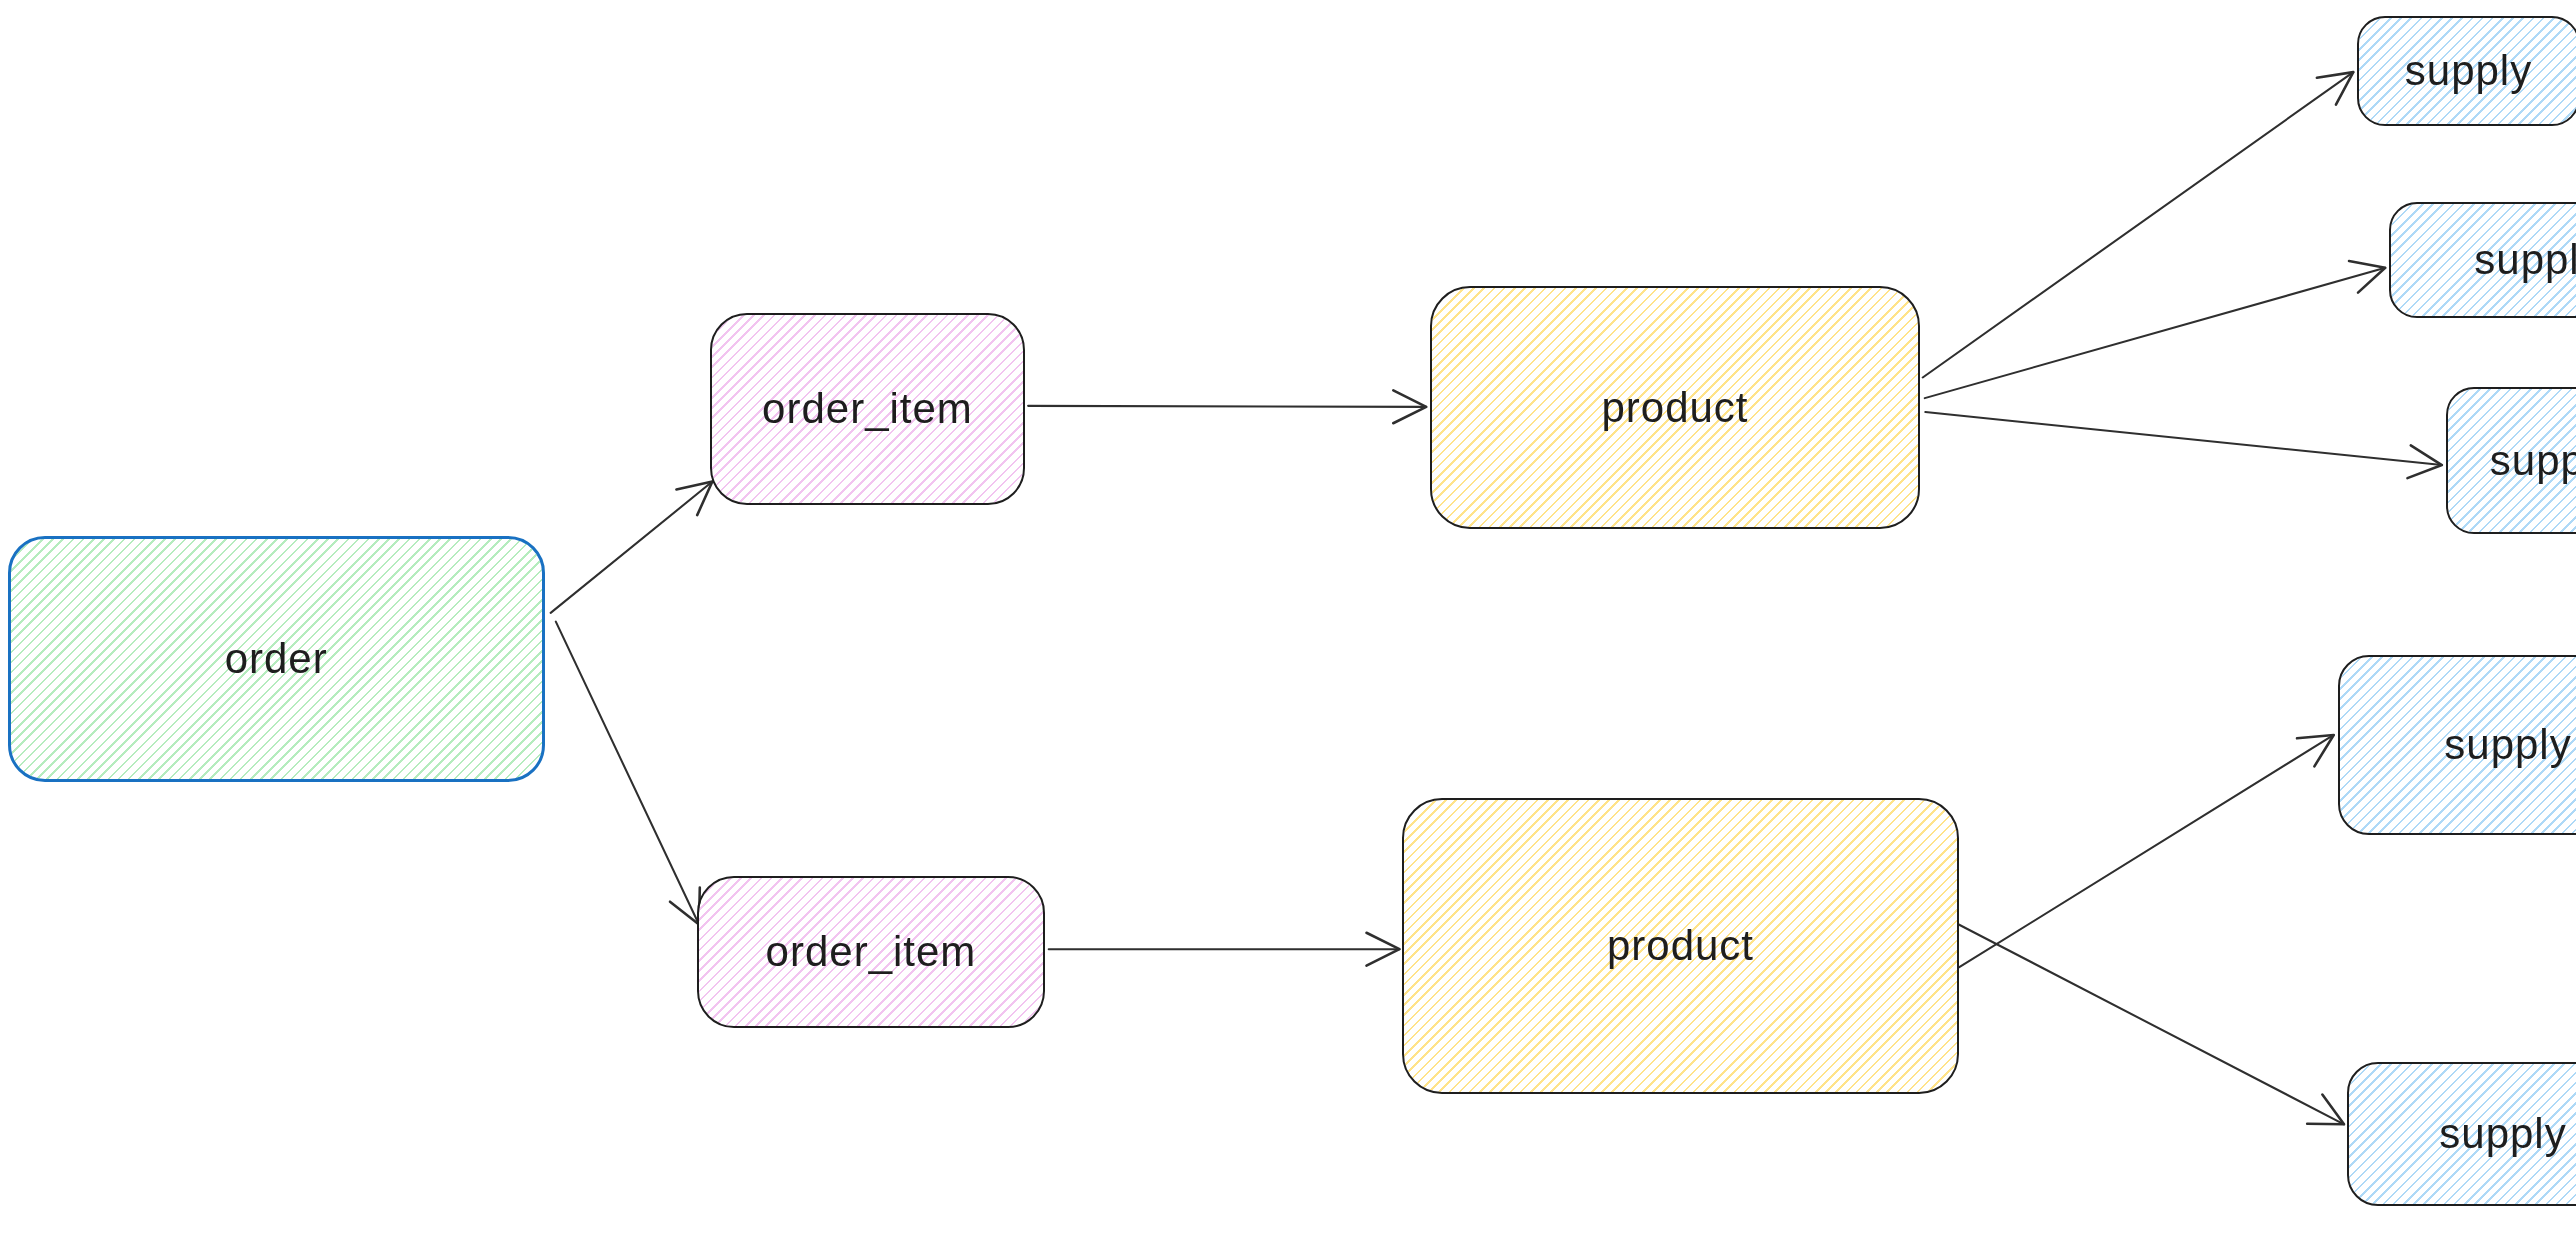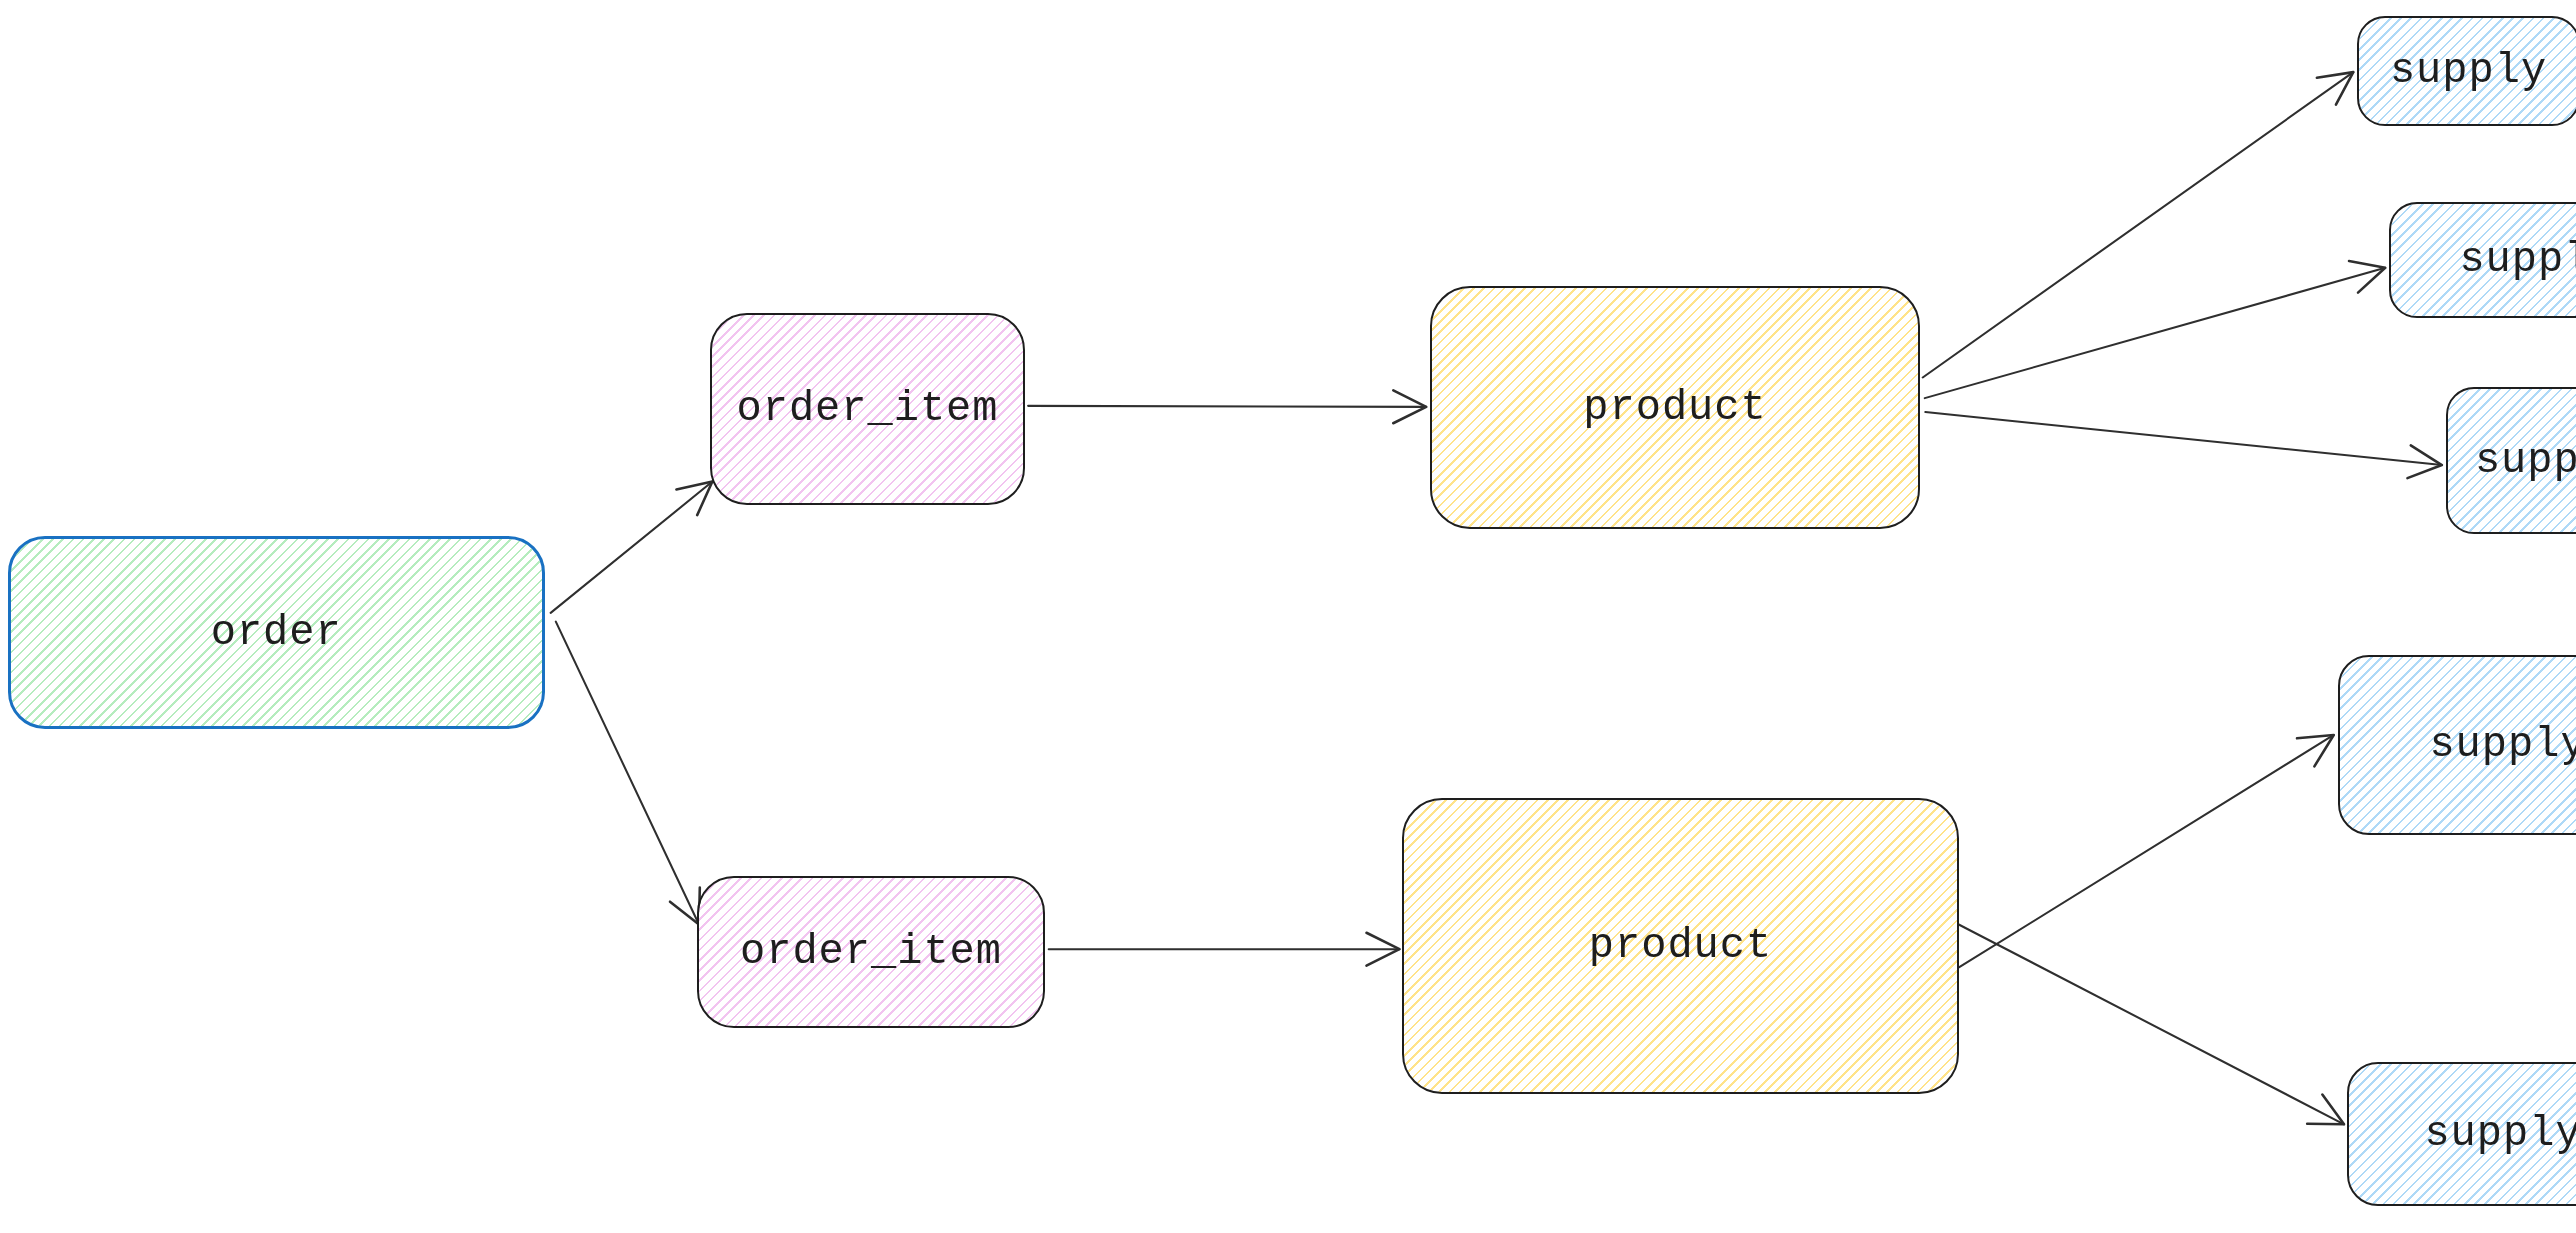--- a/index.html
+++ b/index.html
@@ -32,21 +32,21 @@
   .node {
     position: absolute;
     box-sizing: border-box;
     display: flex;
     align-items: center;
     justify-content: center;
     background-color: #ffffff;
     background-clip: padding-box;
   }
   .node-label {
-    font-family: Liberation Mono, monospace;
+    font-family: Liberation Sans, sans-serif;
     font-size: 42px;
     letter-spacing: 1px;
     color: #1e1e1e;
     white-space: nowrap;
     user-select: none;
   }
 </style>
 </head>
 <body>
 
@@ -63,21 +63,21 @@
         <line x1="1995" y1="788" x2="2768" y2="790" stroke="#2f2f2f" stroke-width="4" stroke-linecap="round" marker-end="url(#arrowhead)"></line>
         <line x1="3732" y1="733" x2="4568" y2="140" stroke="#2f2f2f" stroke-width="4" stroke-linecap="round" marker-end="url(#arrowhead)"></line>
         <line x1="3736" y1="773" x2="4630" y2="520" stroke="#2f2f2f" stroke-width="4" stroke-linecap="round" marker-end="url(#arrowhead)"></line>
         <line x1="3737" y1="800" x2="4740" y2="903" stroke="#2f2f2f" stroke-width="4" stroke-linecap="round" marker-end="url(#arrowhead)"></line>
         <line x1="2035" y1="1843" x2="2716" y2="1843" stroke="#2f2f2f" stroke-width="4" stroke-linecap="round" marker-end="url(#arrowhead)"></line>
         <line x1="3803" y1="1878" x2="4530" y2="1427" stroke="#2f2f2f" stroke-width="4" stroke-linecap="round" marker-end="url(#arrowhead)"></line>
         <line x1="3800" y1="1794" x2="4550" y2="2183" stroke="#2f2f2f" stroke-width="4" stroke-linecap="round" marker-end="url(#arrowhead)"></line>
       </g>
   </svg>
   <div id="nodes-layer">
-      <div class="node" style="left: 7.7px; top: 536px; width: 537px; height: 193px; border: 3.6px solid rgb(25, 113, 194); border-radius: 37px; background-image: repeating-linear-gradient(135deg, rgb(181, 236, 190) 0px, rgb(181, 236, 190) 1.8px, transparent 1.8px, transparent 7.2px);">
+      <div class="node" style="left: 7.7px; top: 536px; width: 537px; height: 246px; border: 3.6px solid rgb(25, 113, 194); border-radius: 37px; background-image: repeating-linear-gradient(135deg, rgb(181, 236, 190) 0px, rgb(181, 236, 190) 1.8px, transparent 1.8px, transparent 7.2px);">
         <span class="node-label">order</span>
       </div>
       <div class="node" style="left: 710px; top: 313px; width: 315px; height: 192px; border: 2.6px solid rgb(30, 30, 30); border-radius: 37px; background-image: repeating-linear-gradient(135deg, rgb(242, 196, 240) 0px, rgb(242, 196, 240) 1.8px, transparent 1.8px, transparent 7.2px);">
         <span class="node-label">order_item</span>
       </div>
       <div class="node" style="left: 697px; top: 876px; width: 348px; height: 152px; border: 2.6px solid rgb(30, 30, 30); border-radius: 37px; background-image: repeating-linear-gradient(135deg, rgb(242, 196, 240) 0px, rgb(242, 196, 240) 1.8px, transparent 1.8px, transparent 7.2px);">
         <span class="node-label">order_item</span>
       </div>
       <div class="node" style="left: 1430px; top: 286px; width: 490px; height: 243px; border: 2.6px solid rgb(30, 30, 30); border-radius: 40px; background-image: repeating-linear-gradient(135deg, rgb(255, 227, 138) 0px, rgb(255, 227, 138) 1.8px, transparent 1.8px, transparent 7.2px);">
         <span class="node-label">product</span>

